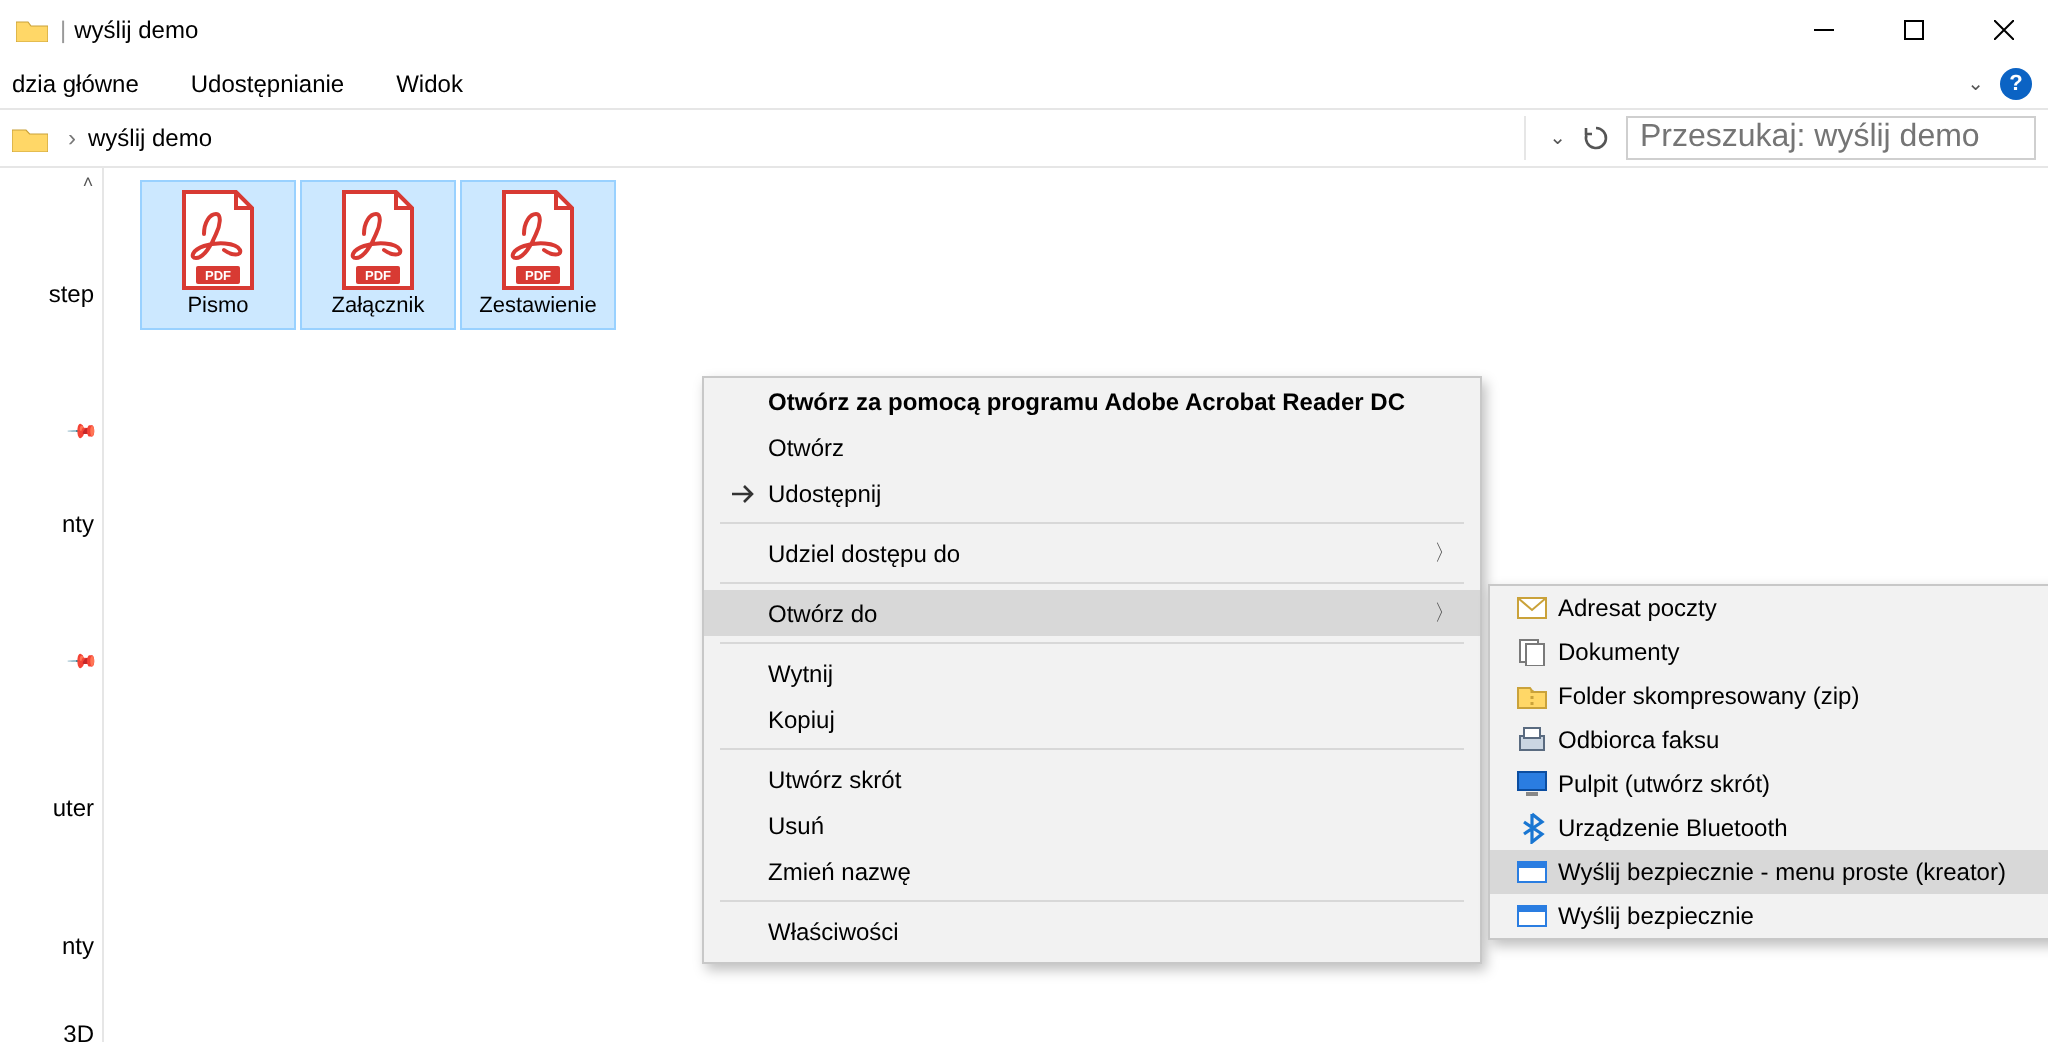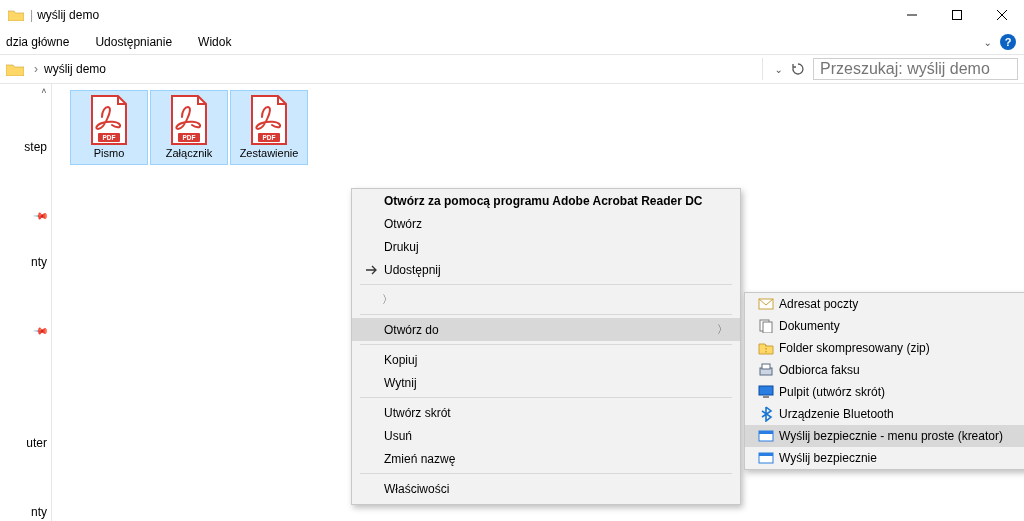--- a/index.html
+++ b/index.html
@@ -133,21 +133,21 @@
       <div class="side-item">
           <span></span>
           <span class="pin">📌</span>
         </div>
       <div class="side-item" style="margin-top:22px;">
           <span>nty</span>
         </div>
       <div class="side-item">
           <span class="pin">📌</span>
         </div>
-      <div class="side-item" style="margin-top:88px;">
+      <div class="side-item" style="margin-top:49px;">
           <span>uter</span>
         </div>
       <div class="side-item">
           <span>nty</span>
         </div>
       <div class="side-item" style="margin-top:20px;">
           <span>3D</span>
         </div>
       <div class="side-item" style="margin-top:86px;">
           <span>alny (C:)</span>
@@ -199,50 +199,47 @@
     <div class="ctxmenu ctx1">
       <div class="row bold">
           <span class="ico-slot"></span>
           <span class="lbl">Otwórz za pomocą programu Adobe Acrobat Reader DC</span>
         </div>
       <div class="row">
           <span class="ico-slot"></span>
           <span class="lbl">Otwórz</span>
         </div>
       <div class="row">
-          <span class="ico-slot"></span>
-          <span class="lbl">Drukuj</span>
-        </div>
-      <div class="row">
         <span class="ico-slot">
             <svg width="14" height="14" viewBox="0 0 14 14">
               <path d="M1 7 H10 M7 3 L11 7 L7 11" fill="none" stroke="#333" stroke-width="1.3"></path>
             </svg>
           </span>
         <span class="lbl">Udostępnij</span>
       </div>
       <div class="mnsep"></div>
       <div class="row">
           <span class="ico-slot"></span>
+          <span class="lbl">Udziel dostępu do</span>
           <span class="arr">〉</span>
         </div>
       <div class="mnsep"></div>
       <div class="row hl">
           <span class="ico-slot"></span>
           <span class="lbl">Otwórz do</span>
           <span class="arr">〉</span>
         </div>
       <div class="mnsep"></div>
       <div class="row">
           <span class="ico-slot"></span>
+          <span class="lbl">Wytnij</span>
+        </div>
+      <div class="row">
+          <span class="ico-slot"></span>
           <span class="lbl">Kopiuj</span>
-        </div>
-      <div class="row">
-          <span class="ico-slot"></span>
-          <span class="lbl">Wytnij</span>
         </div>
       <div class="mnsep"></div>
       <div class="row">
           <span class="ico-slot"></span>
           <span class="lbl">Utwórz skrót</span>
         </div>
       <div class="row">
           <span class="ico-slot"></span>
           <span class="lbl">Usuń</span>
         </div>

